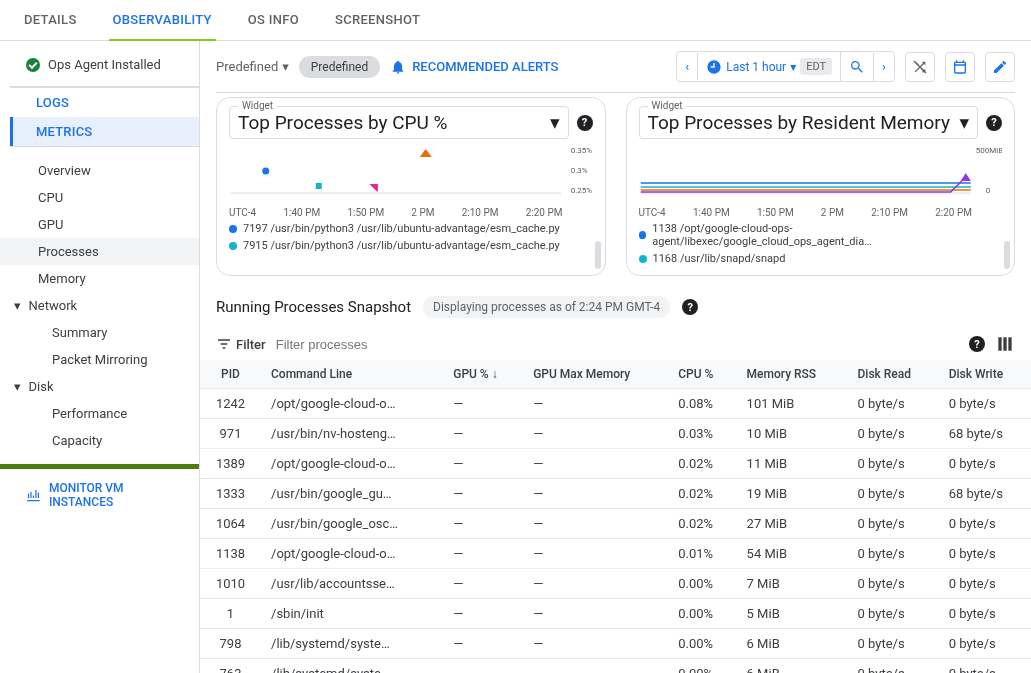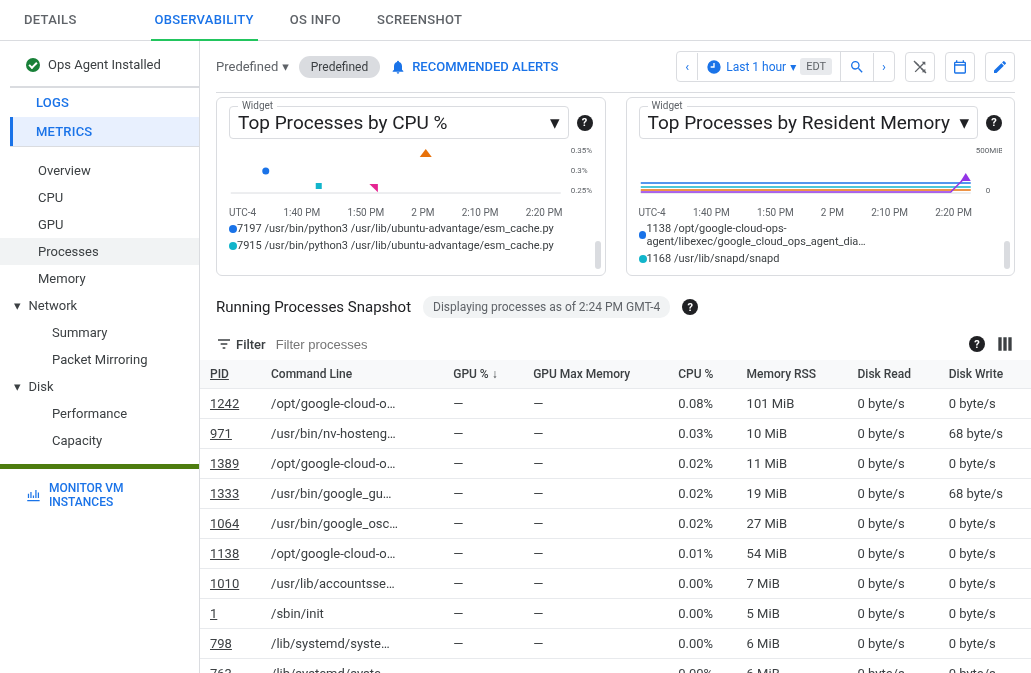--- a/index.html
+++ b/index.html
@@ -2,21 +2,21 @@
 <html><head>
 <meta charset="utf-8">
 <style>
 * { box-sizing: border-box; margin: 0; padding: 0; }
 body { font-family: Roboto, "Helvetica Neue", Arial, sans-serif; font-size: 13px; color: #202124; background: #fff; }
 .app { display: flex; flex-direction: column; width: 1031px; height: 673px; overflow: hidden; }
 
 
 .tabs { display: flex; border-bottom: 1px solid #dadce0; padding-left: 20px; gap: 28px; }
 .tab { padding: 12px 4px; font-size: 13px; font-weight: 500; color: #5f6368; letter-spacing: 0.3px; cursor: pointer; }
-.tab.active { color: #1a73e8; border-bottom: 2px solid #22c55e; margin-bottom: -1px; margin-left: 42px; }
+.tab.active { color: #1a73e8; border-bottom: 2px solid #84cc16; margin-bottom: -1px; }
 
 
 .body-row { display: flex; flex: 1; overflow: hidden; }
 .sidebar { width: 200px; border-right: 1px solid #dadce0; padding: 10px 0 0 0; overflow-y: auto; }
 .main { flex: 1; display: flex; flex-direction: column; overflow: hidden; }
 
 
 .ops-agent { display: flex; align-items: center; gap: 8px; padding: 6px 18px 14px 26px; font-size: 13px; color: #3c4043; }
 .ops-agent-icon { width: 14px; height: 14px; border-radius: 50%; background: #188038; position: relative; }
 .ops-agent-icon::after { content: ""; position: absolute; left: 3px; top: 4px; width: 6px; height: 3px; border-left: 2px solid #fff; border-bottom: 2px solid #fff; transform: rotate(-45deg); }
@@ -40,44 +40,44 @@
 .time-btn { border: 1px solid #dadce0; border-radius: 4px; display: flex; align-items: center; overflow: hidden; }
 .time-seg { padding: 6px 8px; display: flex; align-items: center; gap: 4px; border-right: 1px solid #dadce0; color: #5f6368; cursor: pointer; }
 .time-seg:last-child { border-right: none; }
 .time-seg.primary { color: #1a73e8; font-size: 12px; }
 .edt { background: #e8eaed; padding: 2px 6px; border-radius: 3px; font-size: 11px; color: #5f6368; }
 .icon-btn { width: 30px; height: 30px; border: 1px solid #dadce0; border-radius: 4px; display: flex; align-items: center; justify-content: center; color: #5f6368; cursor: pointer; }
 .icon-btn.blue { color: #1a73e8; }
 
 
 .widgets { display: flex; gap: 20px; padding: 4px 16px 0 16px; }
-.widget { flex: 1; border: 1px solid #dadce0; border-radius: 6px; padding: 8px 12px 10px 12px; position: relative; }
+.widget { flex: 1; border: 1px solid #dadce0; border-radius: 14px; padding: 8px 12px 10px 12px; position: relative; }
 .widget-head { display: flex; align-items: center; gap: 8px; }
 .widget-sel { border: 1px solid #dadce0; border-radius: 4px; padding: 4px 8px; flex: 1; position: relative; cursor: pointer; }
 .widget-sel-label { position: absolute; top: -7px; left: 8px; background: #fff; padding: 0 4px; font-size: 10px; color: #5f6368; }
 .widget-sel-val { font-size: 19px; color: #202124; display: flex; justify-content: space-between; align-items: center; }
 .help-circle { width: 16px; height: 16px; border-radius: 50%; background: #202124; color: #fff; display: flex; align-items: center; justify-content: center; font-size: 11px; font-weight: bold; }
 .chart-area { height: 60px; margin: 4px 0 4px 0; position: relative; }
 .chart-svg { width: 100%; height: 100%; }
 .axis-labels { display: flex; justify-content: space-between; font-size: 10px; color: #5f6368; padding: 0 30px 0 0; }
-.legend-row { display: flex; align-items: center; font-size: 11px; color: #3c4043; margin-top: 4px; }
+.legend-row { display: flex; align-items: center; gap: 6px; font-size: 11px; color: #3c4043; margin-top: 4px; }
 .legend-dot { width: 8px; height: 8px; border-radius: 50%; }
 .scroll-hint { position: absolute; right: 4px; bottom: 6px; width: 6px; height: 28px; background: #dadce0; border-radius: 3px; }
 
 
 .section-head { display: flex; align-items: center; gap: 12px; padding: 20px 16px 10px 16px; }
 .section-title { font-size: 15px; color: #202124; }
 .section-sub { background: #f1f3f4; padding: 4px 10px; border-radius: 10px; font-size: 12px; color: #5f6368; }
 .filter-row { display: flex; align-items: center; padding: 6px 16px; gap: 10px; }
 .filter-label { display: flex; align-items: center; gap: 4px; font-size: 13px; font-weight: 500; color: #3c4043; }
 .filter-input { flex: 1; border: none; font-size: 13px; color: #5f6368; background: transparent; outline: none; }
 .table { width: 100%; border-collapse: collapse; }
 .table th, .table td { text-align: left; padding: 7px 10px; font-size: 13px; border-bottom: 1px solid #e8eaed; }
 .table th { background: #f8f9fa; font-weight: 500; color: #3c4043; font-size: 12px; }
-.table th.right, .table td.right { text-align: left; text-decoration: underline; }
+.table th.right, .table td.right { text-align: center; }
 .table td { color: #3c4043; }
 .cmd-cell { max-width: 160px; overflow: hidden; text-overflow: ellipsis; white-space: nowrap; }
 
 svg.icon { width: 16px; height: 16px; fill: currentColor; }
 </style>
 </head>
 <body>
 
 <div class="app">
 

